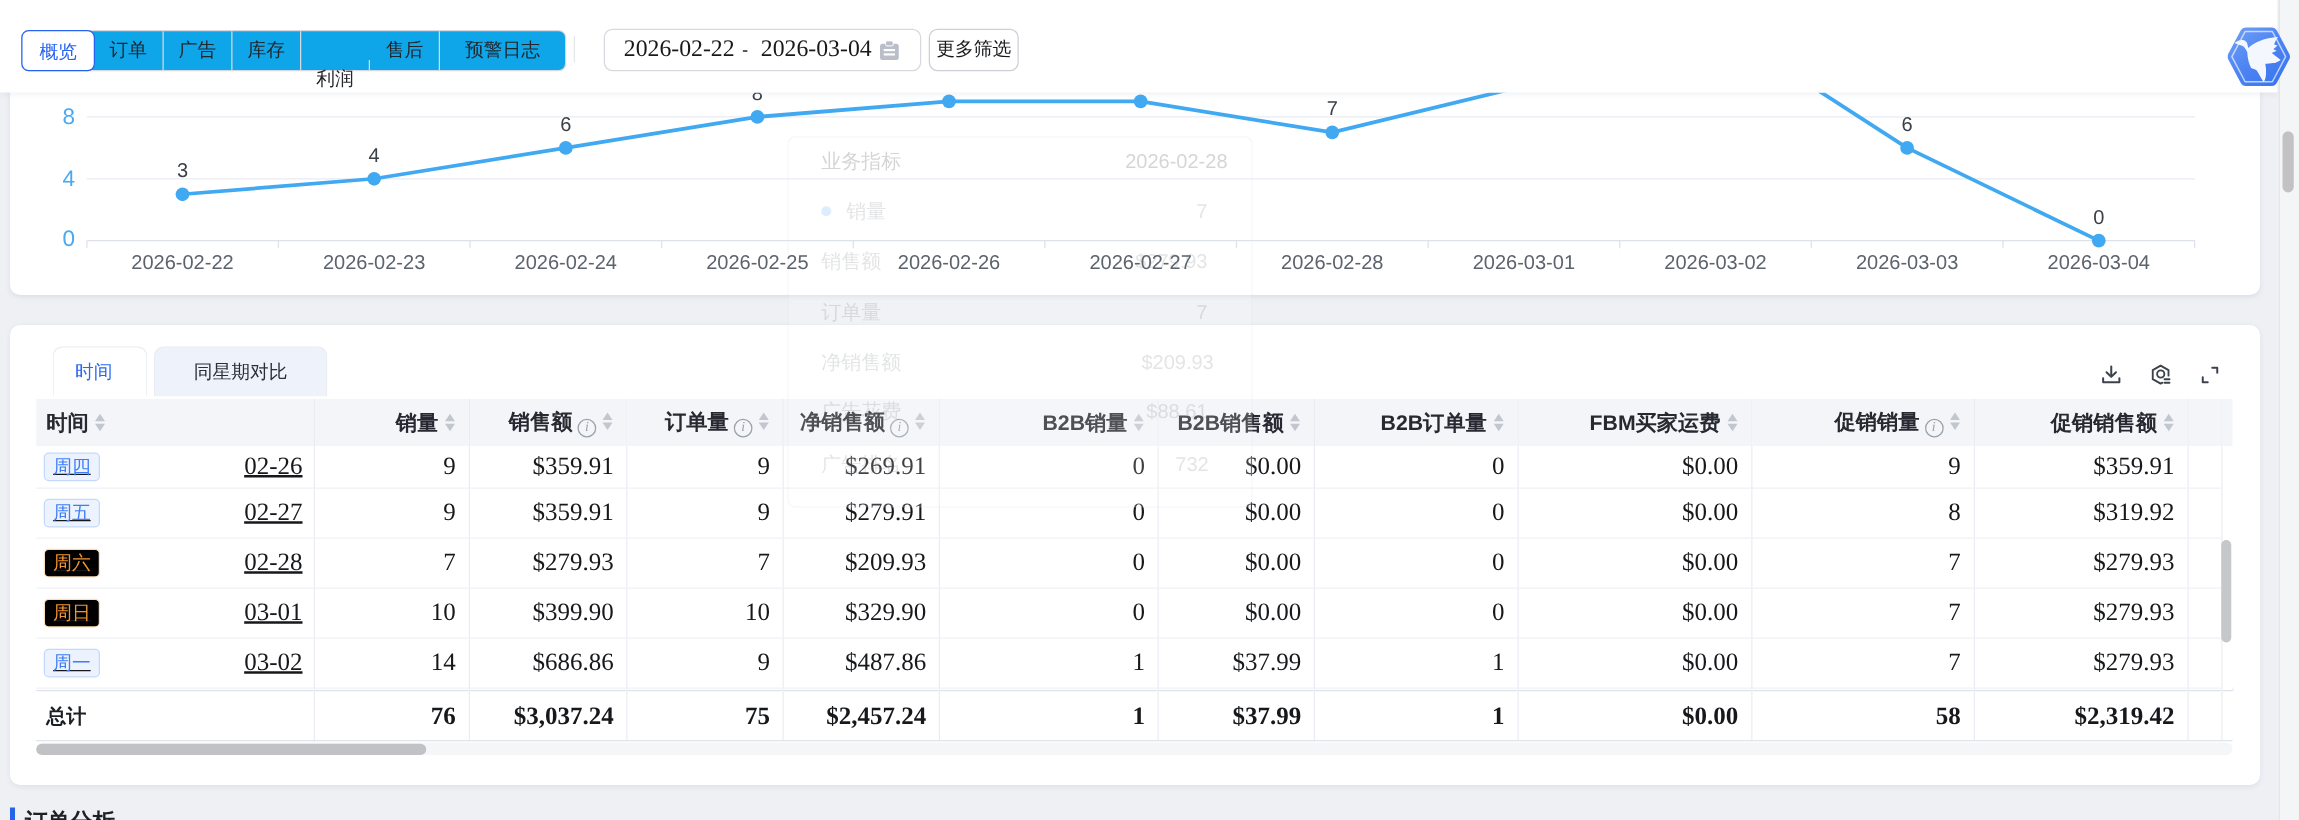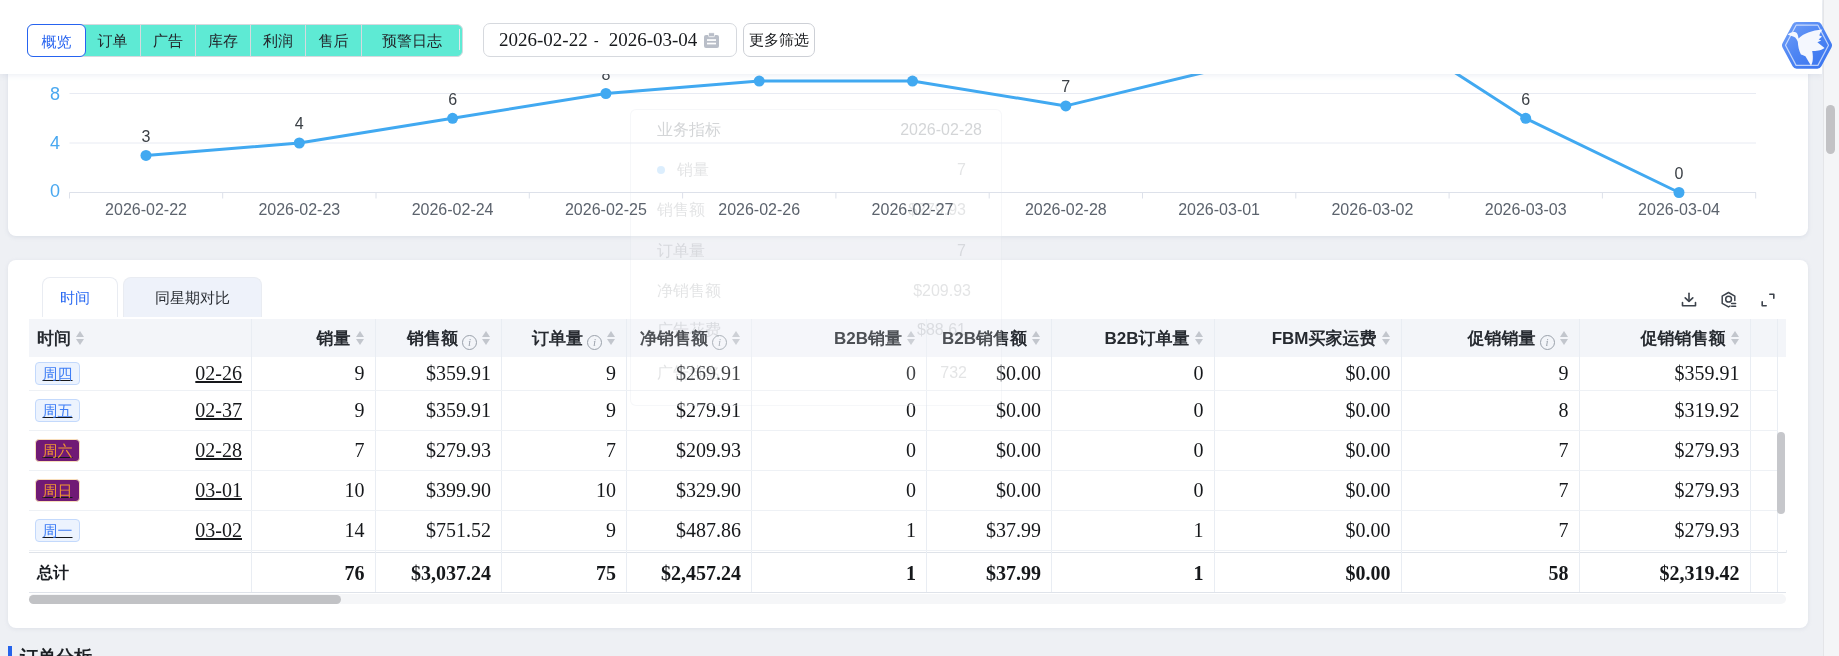--- a/index.html
+++ b/index.html
@@ -6,21 +6,21 @@
 html,body { width:1839px; height:656px; overflow:hidden; background:#eef0f4; font-family:"Liberation Sans", sans-serif; }
 #page { position:relative; width:1839px; height:656px; }
 .abs { position:absolute; }
 
 
 #chartcard { left:8px; top:0px; width:1800px; height:236px; background:#fff; border-radius:8px; box-shadow:0 1px 4px rgba(160,170,190,0.25); z-index:1; }
 #tablecard { left:8px; top:260px; width:1800px; height:368px; background:#fff; border-radius:8px; box-shadow:0 1px 4px rgba(160,170,190,0.2); z-index:1; }
 
 
 #toolbar { left:0; top:0; width:1822px; height:74px; background:#fff; z-index:20; box-shadow:0 2px 5px rgba(150,162,185,0.15); }
-#btngroup { position:absolute; left:27px; top:24px; height:33px; display:flex; border:1px solid #d6d9de; border-radius:6px; background:#5eead4; }
+#btngroup { position:absolute; left:17px; top:24px; height:33px; display:flex; border:1px solid #d6d9de; border-radius:6px; background:#0ea5e9; }
 #btngroup .seg { font-size:15px; color:#23262b; line-height:31px; text-align:center; border-right:1px solid #d6d9de; }
 #btngroup .seg:last-child { border-right:none; }
 #btngroup .seg.active { position:relative; border:1px solid #2663f0; border-radius:6px; margin:-1px; line-height:33px; color:#2663f0; background:#fff; z-index:2; border-right:1px solid #2663f0; }
 #divider { left:459px; top:29px; width:1px; height:21px; background:#e4e6ea; z-index:21; }
 #datebox { left:483px; top:23px; width:254px; height:34px; border:1px solid #d6d9de; border-radius:7px; background:#fff; z-index:21; display:flex; align-items:center; padding-left:15px; font-family:"Liberation Serif", serif; font-size:19px; color:#17191c; }
 #morebtn { left:743px; top:23px; width:72px; height:34px; border:1px solid #cdd0d6; border-radius:7px; background:#fff; z-index:21; text-align:center; line-height:32px; font-size:15px; color:#17191c; }
 #logo { left:1782px; top:18px; width:50px; height:55px; z-index:50; }
 
 
 #chartsvg { left:0; top:74px; width:1822px; height:162px; z-index:6; }
@@ -48,21 +48,21 @@
 td { height:40px; text-align:right; padding:0 10px 0 8px; border-right:1px solid #e9edf3; border-bottom:1px solid #eef1f5; font-family:"Liberation Serif", serif; font-size:20px; color:#16181b; white-space:nowrap; overflow:hidden; }
 td.gutter { border-bottom:none; }
 tr.r1 td { height:33px; }
 tr.spacer td { height:2px; border:none; border-right:1px solid #e9edf3; padding:0; }
 tr.total td { font-weight:bold; border-top:1px solid #dfe3e9; border-bottom:1px solid #dfe3ea; height:40px; padding-top:3px; }
 tr.total td.first { font-family:"Liberation Sans", sans-serif; font-size:16px; font-weight:bold; color:#1c1f24; text-align:left; padding-left:8px; }
 td.first { padding:0 9px 0 6px; }
 .dcell { display:flex; align-items:center; justify-content:space-between;text-decoration:underline; }
 .wtag { display:inline-block; width:45px; height:23px; line-height:21px; text-align:center; border-radius:4px; font-family:"Liberation Sans", sans-serif; font-size:15px; }
 .wtag.b { color:#3f7ef5; background:#ecf3fe; border:1px solid #c3d9fc; }
-.wtag.o { color:#ef9433; background:#701a75; border:1px solid #f8debb; }
+.wtag.o { color:#ef9433; background:#000000; border:1px solid #f8debb; }
 .sort { display:inline-block; width:9px; height:14px; position:relative; margin-left:5px; vertical-align:-1px; }
 .sort:before { content:""; position:absolute; left:0; top:0; border-left:4.5px solid transparent; border-right:4.5px solid transparent; border-bottom:6px solid #c2c6cd; }
 .sort:after { content:""; position:absolute; left:0; bottom:0; border-left:4.5px solid transparent; border-right:4.5px solid transparent; border-top:6px solid #c2c6cd; }
 .info { display:inline-block; width:15px; height:15px; border:1px solid #9aa1ab; border-radius:50%; font-size:11px; line-height:13px; text-align:center; color:#9aa1ab; font-weight:normal; margin-left:4px; vertical-align:-2px; font-family:"Liberation Serif", serif; font-style:italic; }
 
 #vthumb { left:1777px; top:432px; width:8px; height:82px; background:#c6c7cb; border-radius:4px; z-index:3; }
 #htrack { left:29px; top:594px; width:1757px; height:10px; background:#f5f6f8; border-radius:5px; z-index:3; }
 #hthumb { left:29px; top:595px; width:312px; height:9px; background:#c1c2c5; border-radius:4.5px; z-index:4; }
 
 #ordertitle { left:8px; top:646px; width:400px; height:10px; z-index:2; }
@@ -205,21 +205,21 @@
             <td>$0.00</td>
             <td>9</td>
             <td>$359.91</td>
             <td class="filler"></td>
             <td class="gutter"></td>
     </tr>
     <tr>
       <td class="first">
               <div class="dcell">
                 <span class="wtag b">周五</span>
-                <span>02-37</span>
+                <span>02-27</span>
               </div>
             </td>
       <td>9</td>
             <td>$359.91</td>
             <td>9</td>
             <td>$279.91</td>
             <td>0</td>
             <td>$0.00</td>
             <td>0</td>
             <td>$0.00</td>
@@ -269,21 +269,21 @@
             <td class="gutter"></td>
     </tr>
     <tr>
       <td class="first">
               <div class="dcell">
                 <span class="wtag b">周一</span>
                 <span>03-02</span>
               </div>
             </td>
       <td>14</td>
-            <td>$751.52</td>
+            <td>$686.86</td>
             <td>9</td>
             <td>$487.86</td>
             <td>1</td>
             <td>$37.99</td>
             <td>1</td>
             <td>$0.00</td>
             <td>7</td>
             <td>$279.93</td>
             <td class="filler"></td>
             <td class="gutter"></td>
@@ -340,21 +340,21 @@
   <div id="vthumb" class="abs"></div>
   <div id="htrack" class="abs"></div>
   <div id="hthumb" class="abs"></div>
 
   <div id="toolbar" class="abs">
     <div id="btngroup">
       <div class="seg active" style="width:59px;">概览</div>
       <div class="seg" style="width:56px;">订单</div>
       <div class="seg" style="width:55px;">广告</div>
       <div class="seg" style="width:55px;">库存</div>
-      <div class="seg" style="width:55px;">利润</div>
+      <div class="seg" style="width:55px;margin-top:23px;">利润</div>
       <div class="seg" style="width:56px;">售后</div>
       <div class="seg" style="width:100px;">预警日志</div>
     </div>
   </div>
   <div id="divider" class="abs"></div>
   <div id="datebox" class="abs">2026-02-22<span style="font-family:'Liberation Sans',sans-serif;font-size:15px;margin:0 10px 0 6px;">-</span>2026-03-04
     <svg width="17" height="17" viewBox="0 0 17 17" style="margin-left:6px;">
       <rect x="1" y="3" width="15" height="13" rx="2" fill="#b9bec8"></rect>
       <rect x="5.5" y="0.7" width="6" height="4" rx="1" fill="#b9bec8" stroke="#fff" stroke-width="0.8"></rect>
       <rect x="4" y="7.2" width="9" height="1.7" fill="#fff"></rect>

